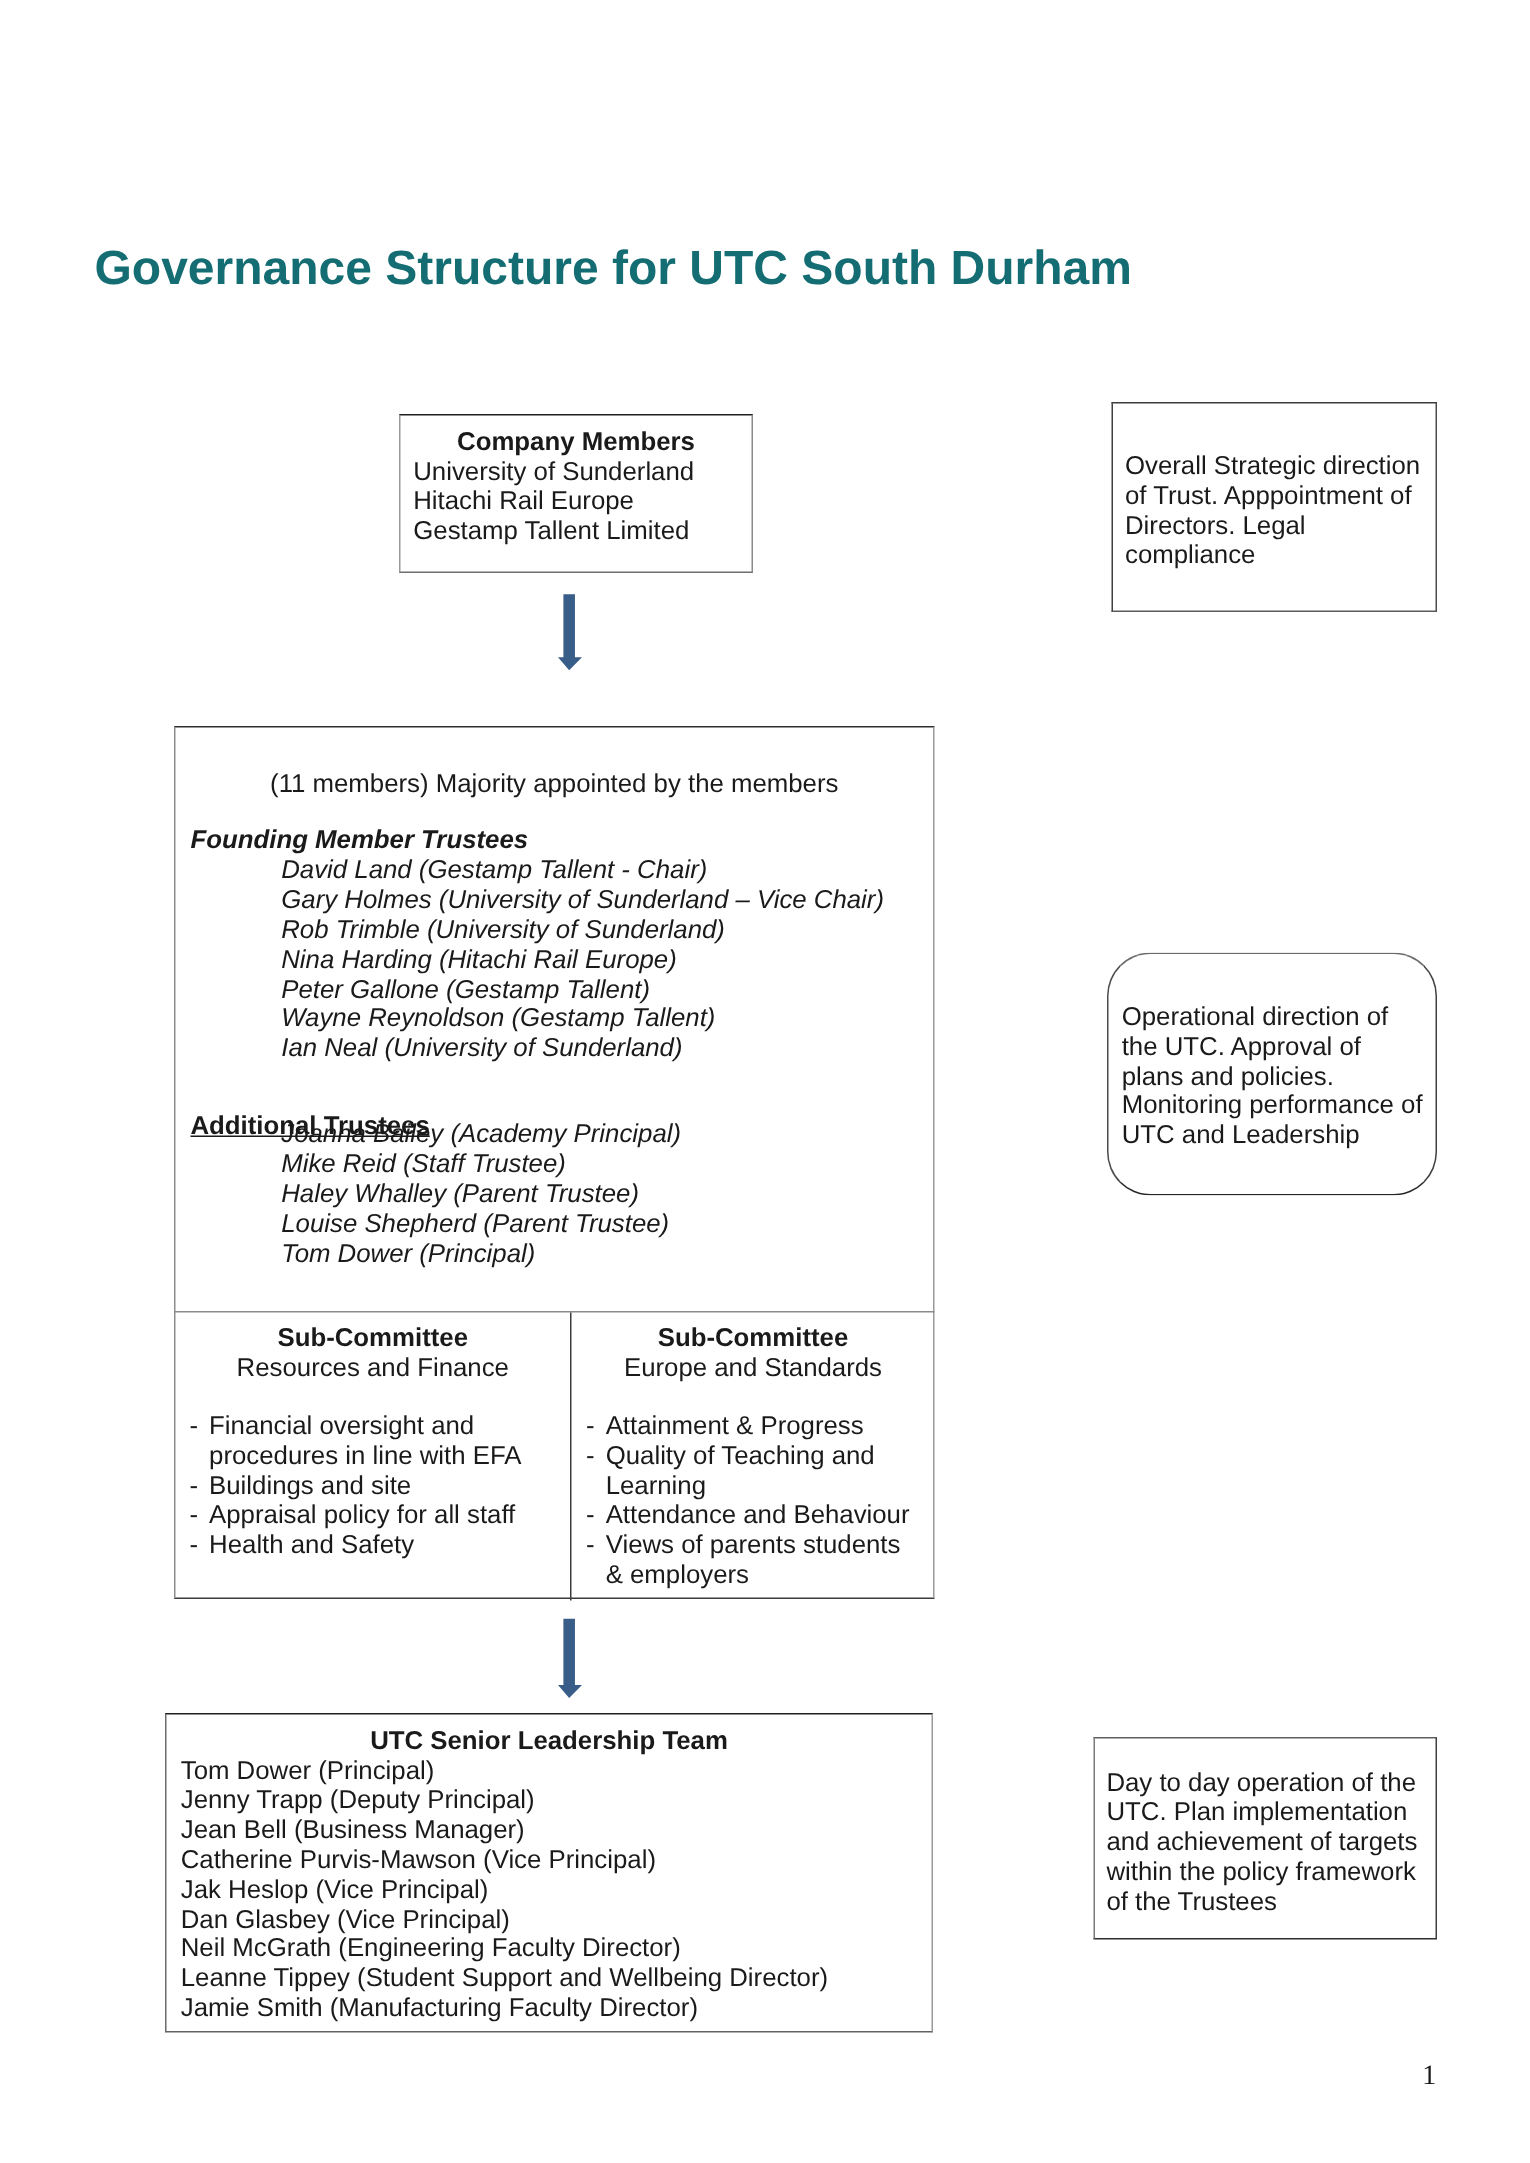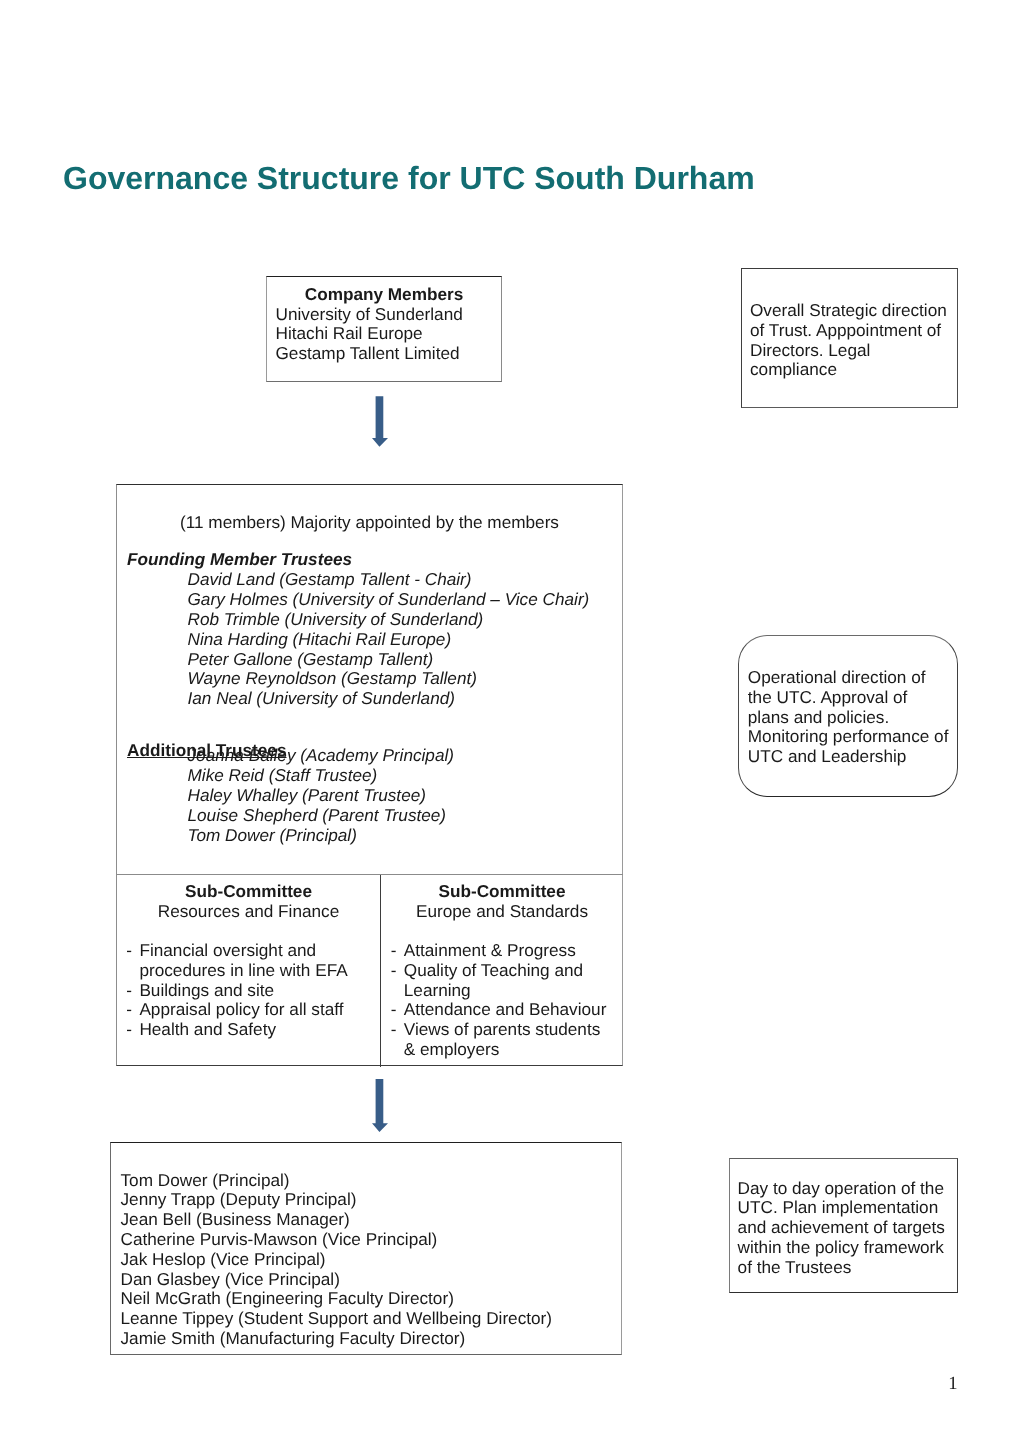--- a/index.html
+++ b/index.html
@@ -127,20 +127,21 @@
   </div>
 
   <svg class="arrow" style="left:371.9px;top:396.2px;" width="16" height="51" viewBox="0 0 16 50.6">
     <path d="M3.6 0 H11.3 V41.9 H16 L7.45 50.6 L0 41.9 H3.6 Z" fill="#385d88"></path>
   </svg>
   <svg class="arrow" style="left:371.9px;top:1078.7px;" width="16" height="53" viewBox="0 0 16 52.9">
     <path d="M3.6 0 H11.3 V44.2 H16 L7.45 52.9 L0 44.2 H3.6 Z" fill="#385d88"></path>
   </svg>
 
   <div class="box" id="box-slt" style="left:110px;top:1142px;width:512px;height:213px;">
+    <div class="tx b ctr" style="left:0;top:7.5px;width:510px;">UTC Senior Leadership Team</div>
     <div class="tx" id="slt-lines" style="left:9.5px;top:27.5px;">Tom Dower (Principal)
 Jenny Trapp (Deputy Principal)
 Jean Bell (Business Manager)
 Catherine Purvis-Mawson (Vice Principal)
 Jak Heslop (Vice Principal)
 Dan Glasbey (Vice Principal)
 Neil McGrath (Engineering Faculty Director)
 Leanne Tippey (Student Support and Wellbeing Director)
 Jamie Smith (Manufacturing Faculty Director)</div>
   </div>

